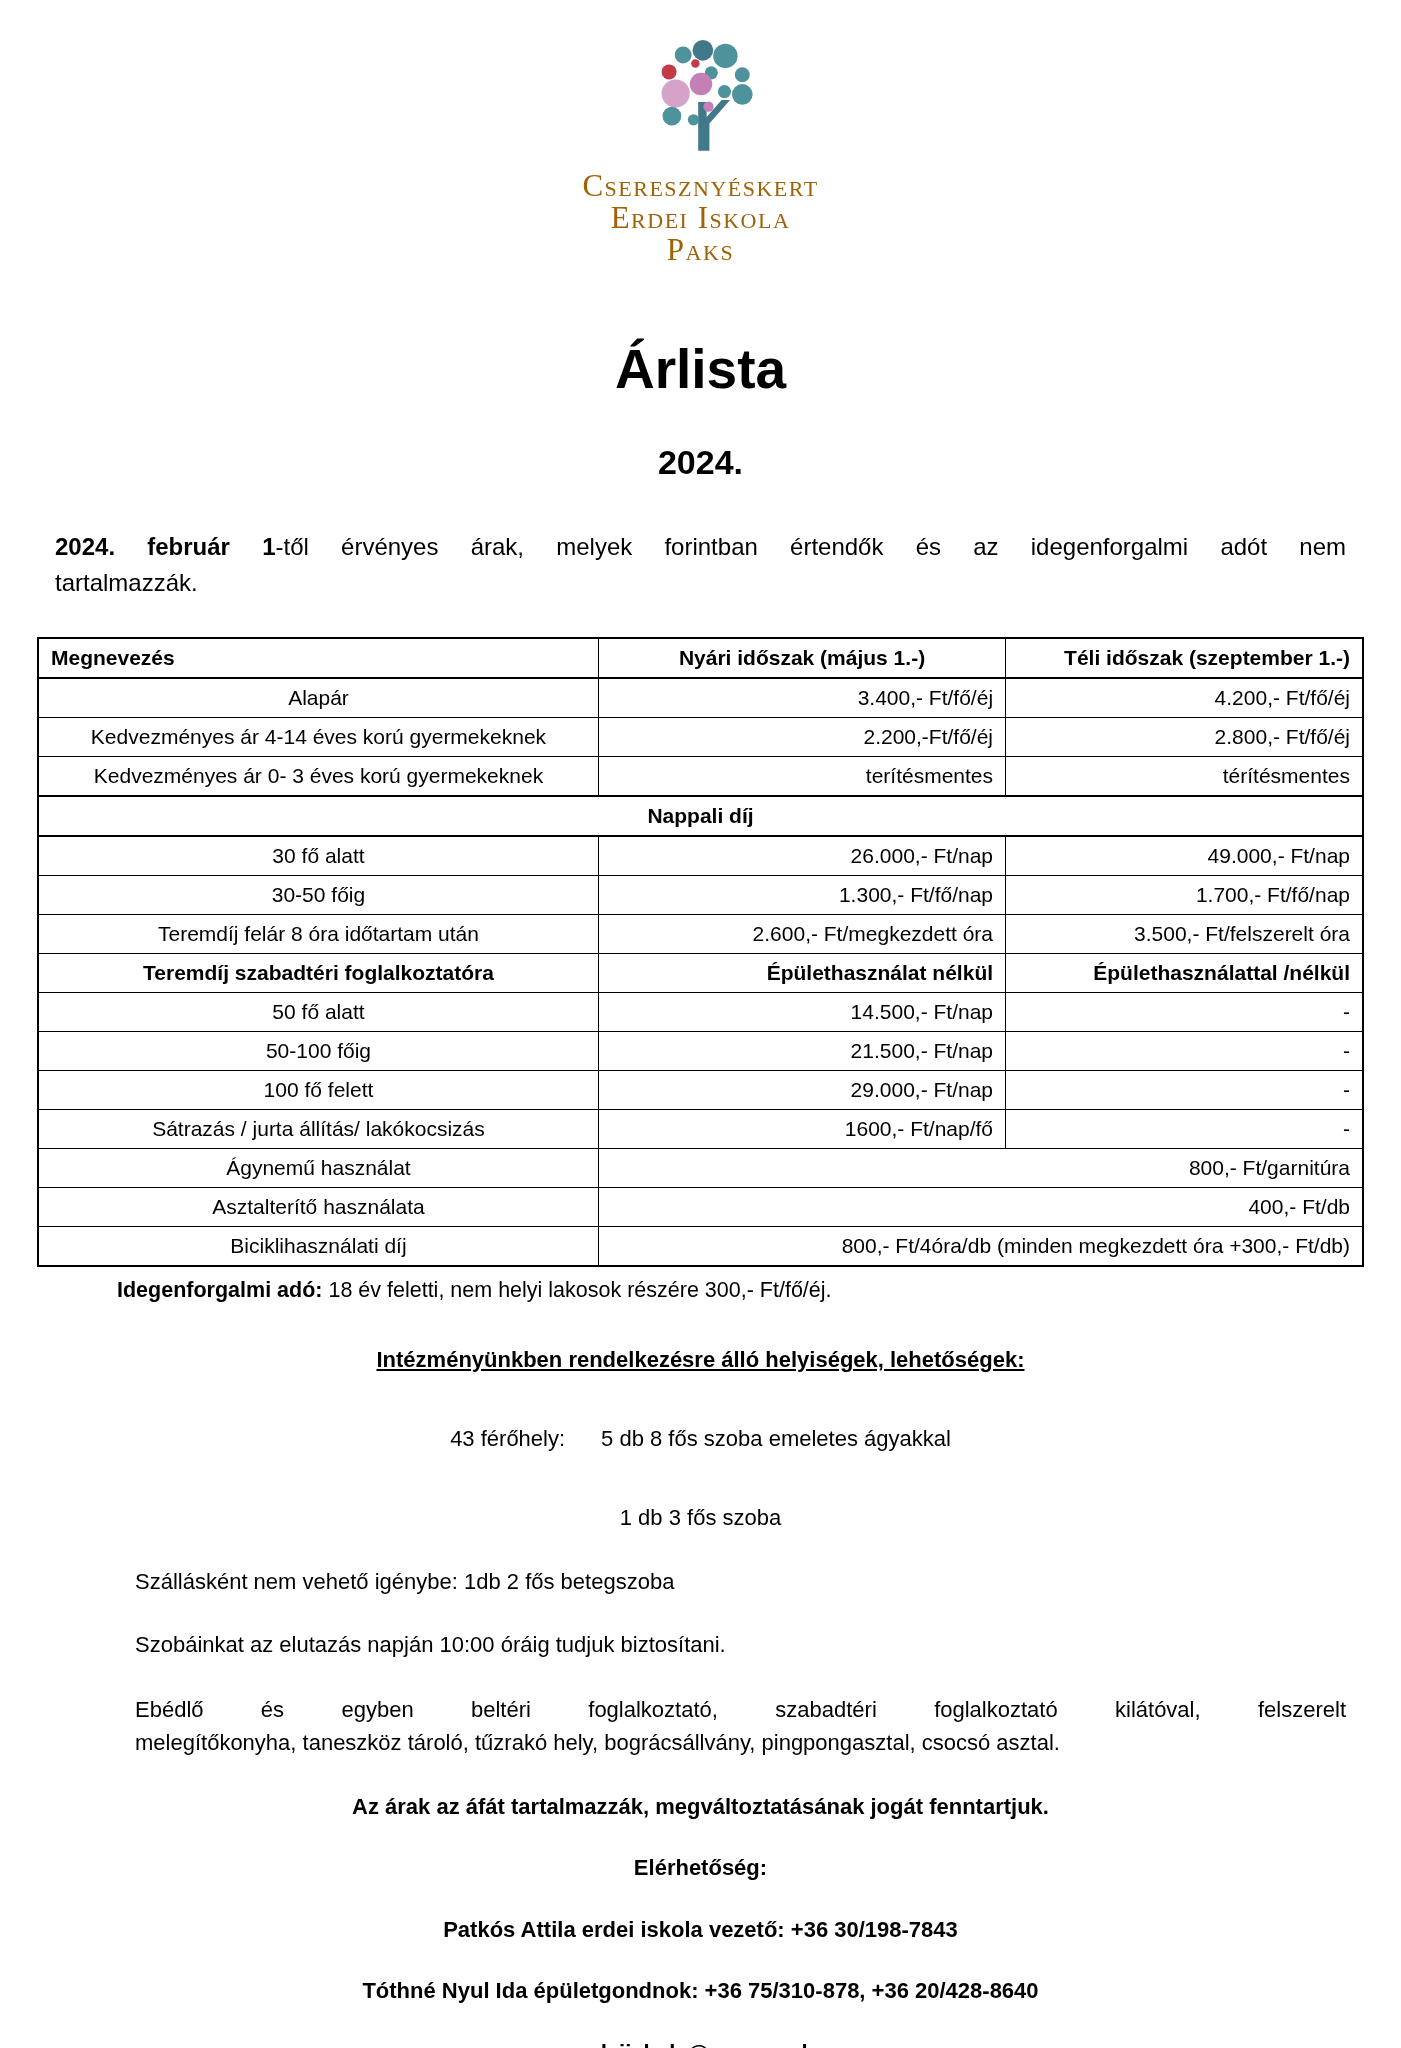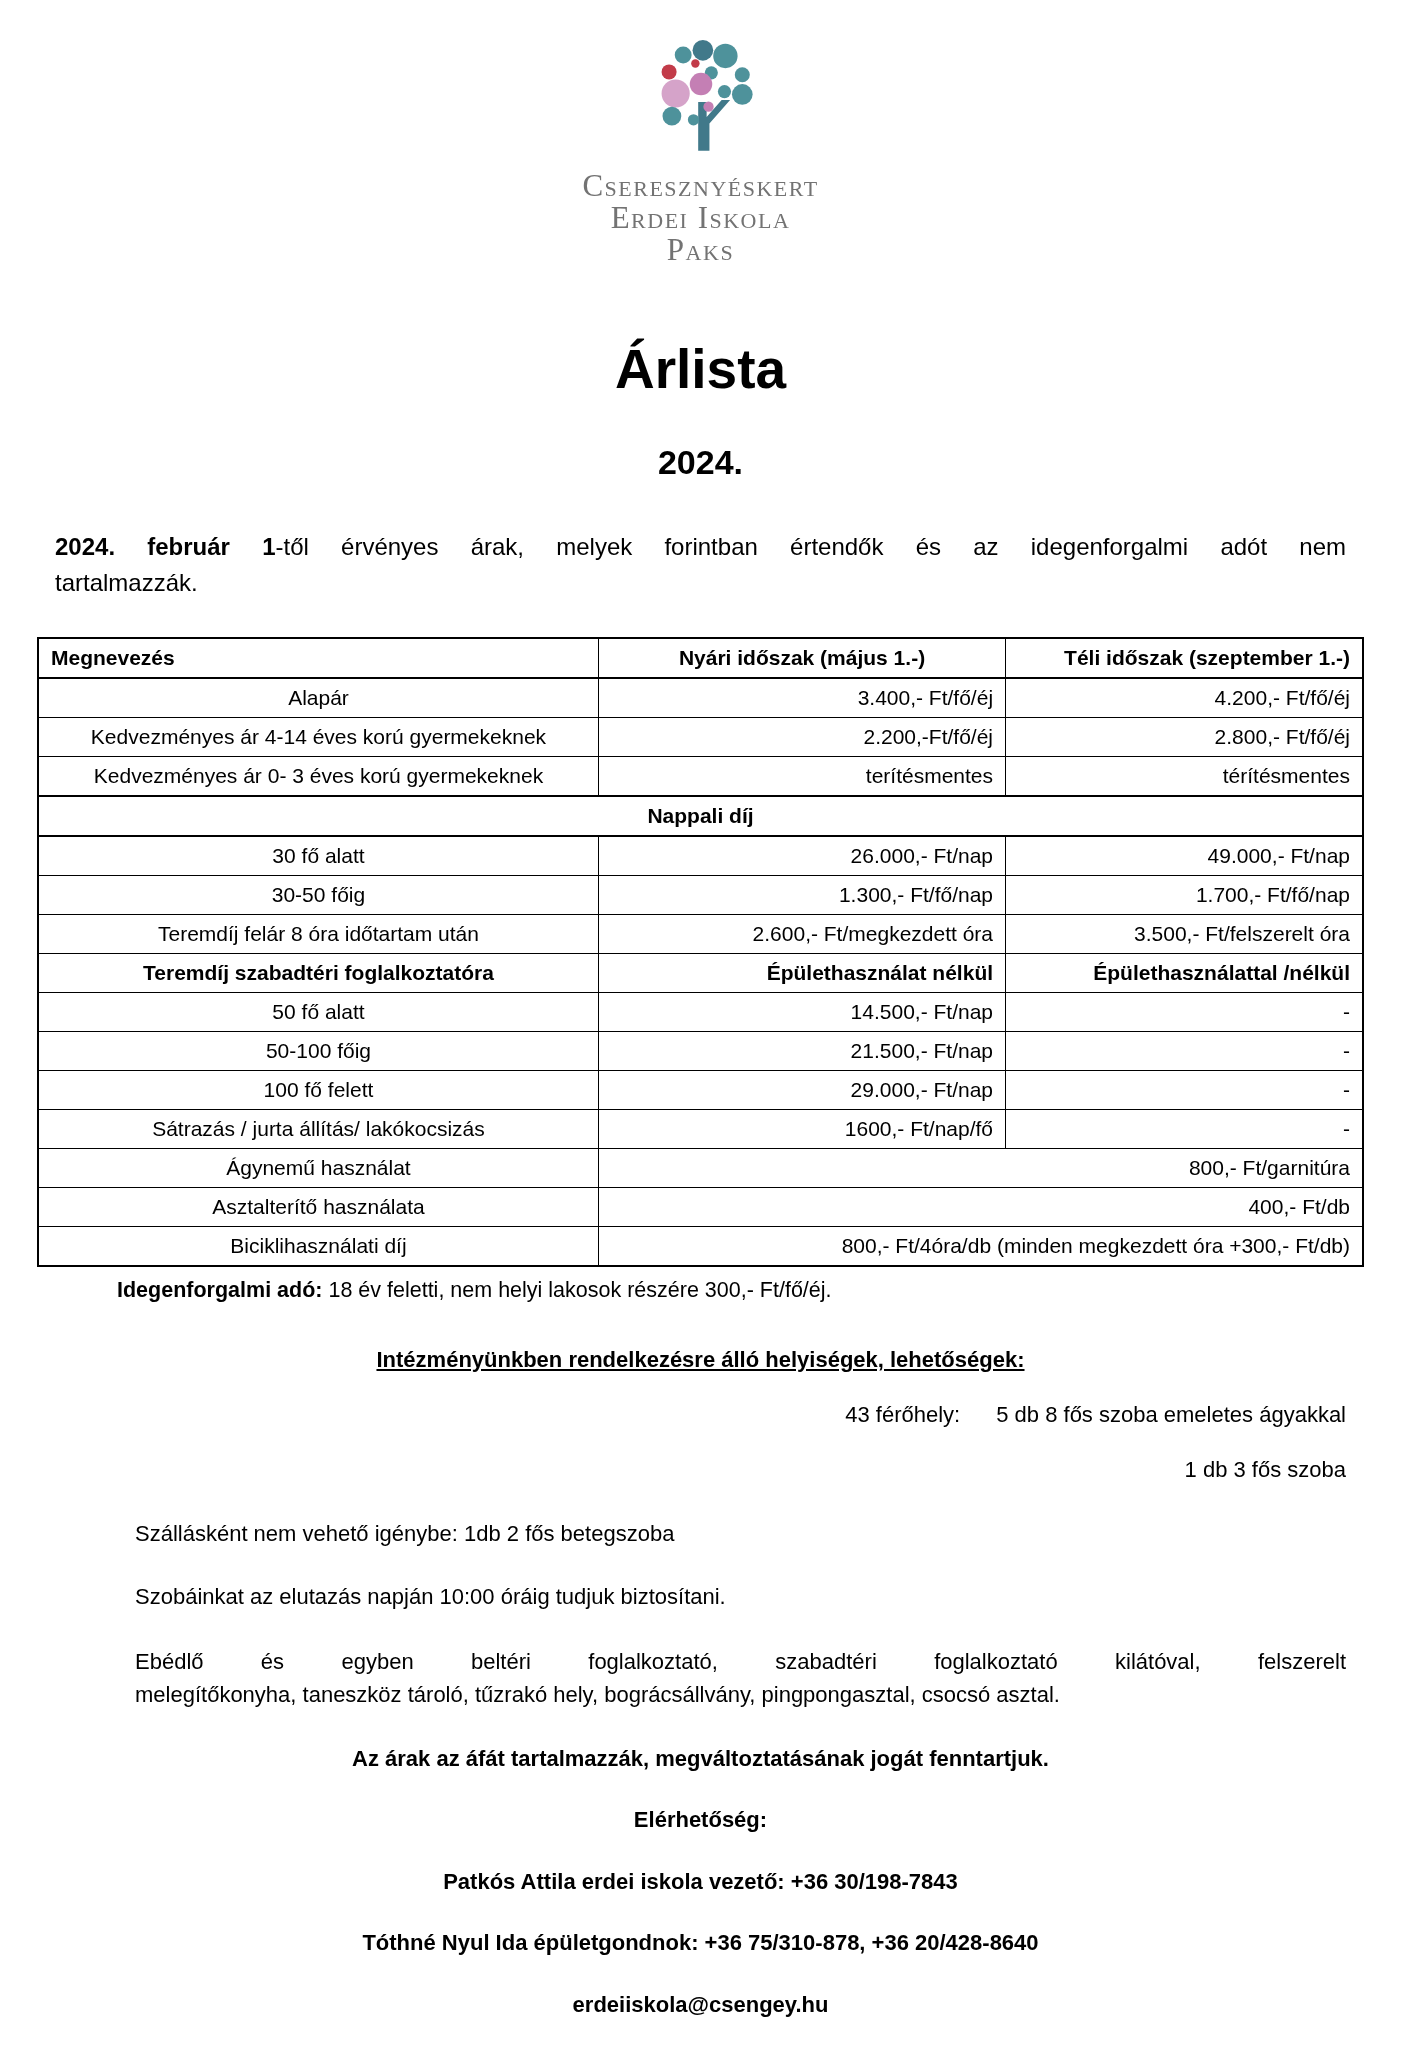--- a/index.html
+++ b/index.html
@@ -30,21 +30,21 @@
   th.name-col{text-align:left;width:42.8%;}
   th.summer-col{text-align:center;width:30.6%;}
   th.winter-col{text-align:right;width:26.6%;}
   td.name-cell{text-align:center;}
   td.num{text-align:right;}
   td.ctr{text-align:right;}
   td.bold{font-weight:bold;}
   tr.section-row td{border-top:2px solid #000;border-bottom:2px solid #000;text-align:center;font-weight:bold;}
   .tax-note{font-size:21.5px;margin:11px 0 0 62px;}
   .avail-head{text-align:center;font-weight:bold;text-decoration:underline;font-size:22px;margin-top:44px;}
-  .c-line{text-align:right;font-size:22px;margin-top:28px;line-height:1.25;}
+  .c-line{text-align:center;font-size:22px;margin-top:52px;line-height:1.25;}
   .gap{display:inline-block;width:36px;}
   .l-line{font-size:22px;margin-top:36px;margin-left:80px;line-height:1.25;}
   .amen{font-size:22px;margin-top:34px;margin-left:80px;line-height:1.5;}
   .b-center{text-align:center;font-weight:bold;font-size:22px;margin-top:34px;line-height:1.25;}
   b,strong{font-weight:bold;}
 </style>
 </head>
 <body>
 
 <div class="page">
@@ -61,21 +61,21 @@
         <circle cx="66" cy="35" r="7" fill="#4E929B"></circle>
         <circle cx="21" cy="34" r="8" fill="#C23B49"></circle>
         <circle cx="49" cy="25" r="4.5" fill="#C23B49"></circle>
         <circle cx="28" cy="57" r="15" fill="#D5A3C9"></circle>
         <circle cx="55" cy="47" r="12" fill="#C47FB4"></circle>
         <circle cx="24" cy="81" r="10" fill="#4E929B"></circle>
         <circle cx="47" cy="85" r="6" fill="#4E929B"></circle>
         <circle cx="63" cy="71" r="5.5" fill="#C47FB4"></circle>
         <circle cx="80" cy="55" r="7" fill="#4E929B"></circle>
       </svg>
-      <div class="logo-text" style="color: #737373;">
+      <div class="logo-text" style="color: #a16207;">
         <div>Cseresznyéskert</div>
         <div>Erdei Iskola</div>
         <div>Paks</div>
       </div>
     </div>
 
     <div class="title">Árlista</div>
     <div class="year">2024.</div>
 
     <div class="intro">

